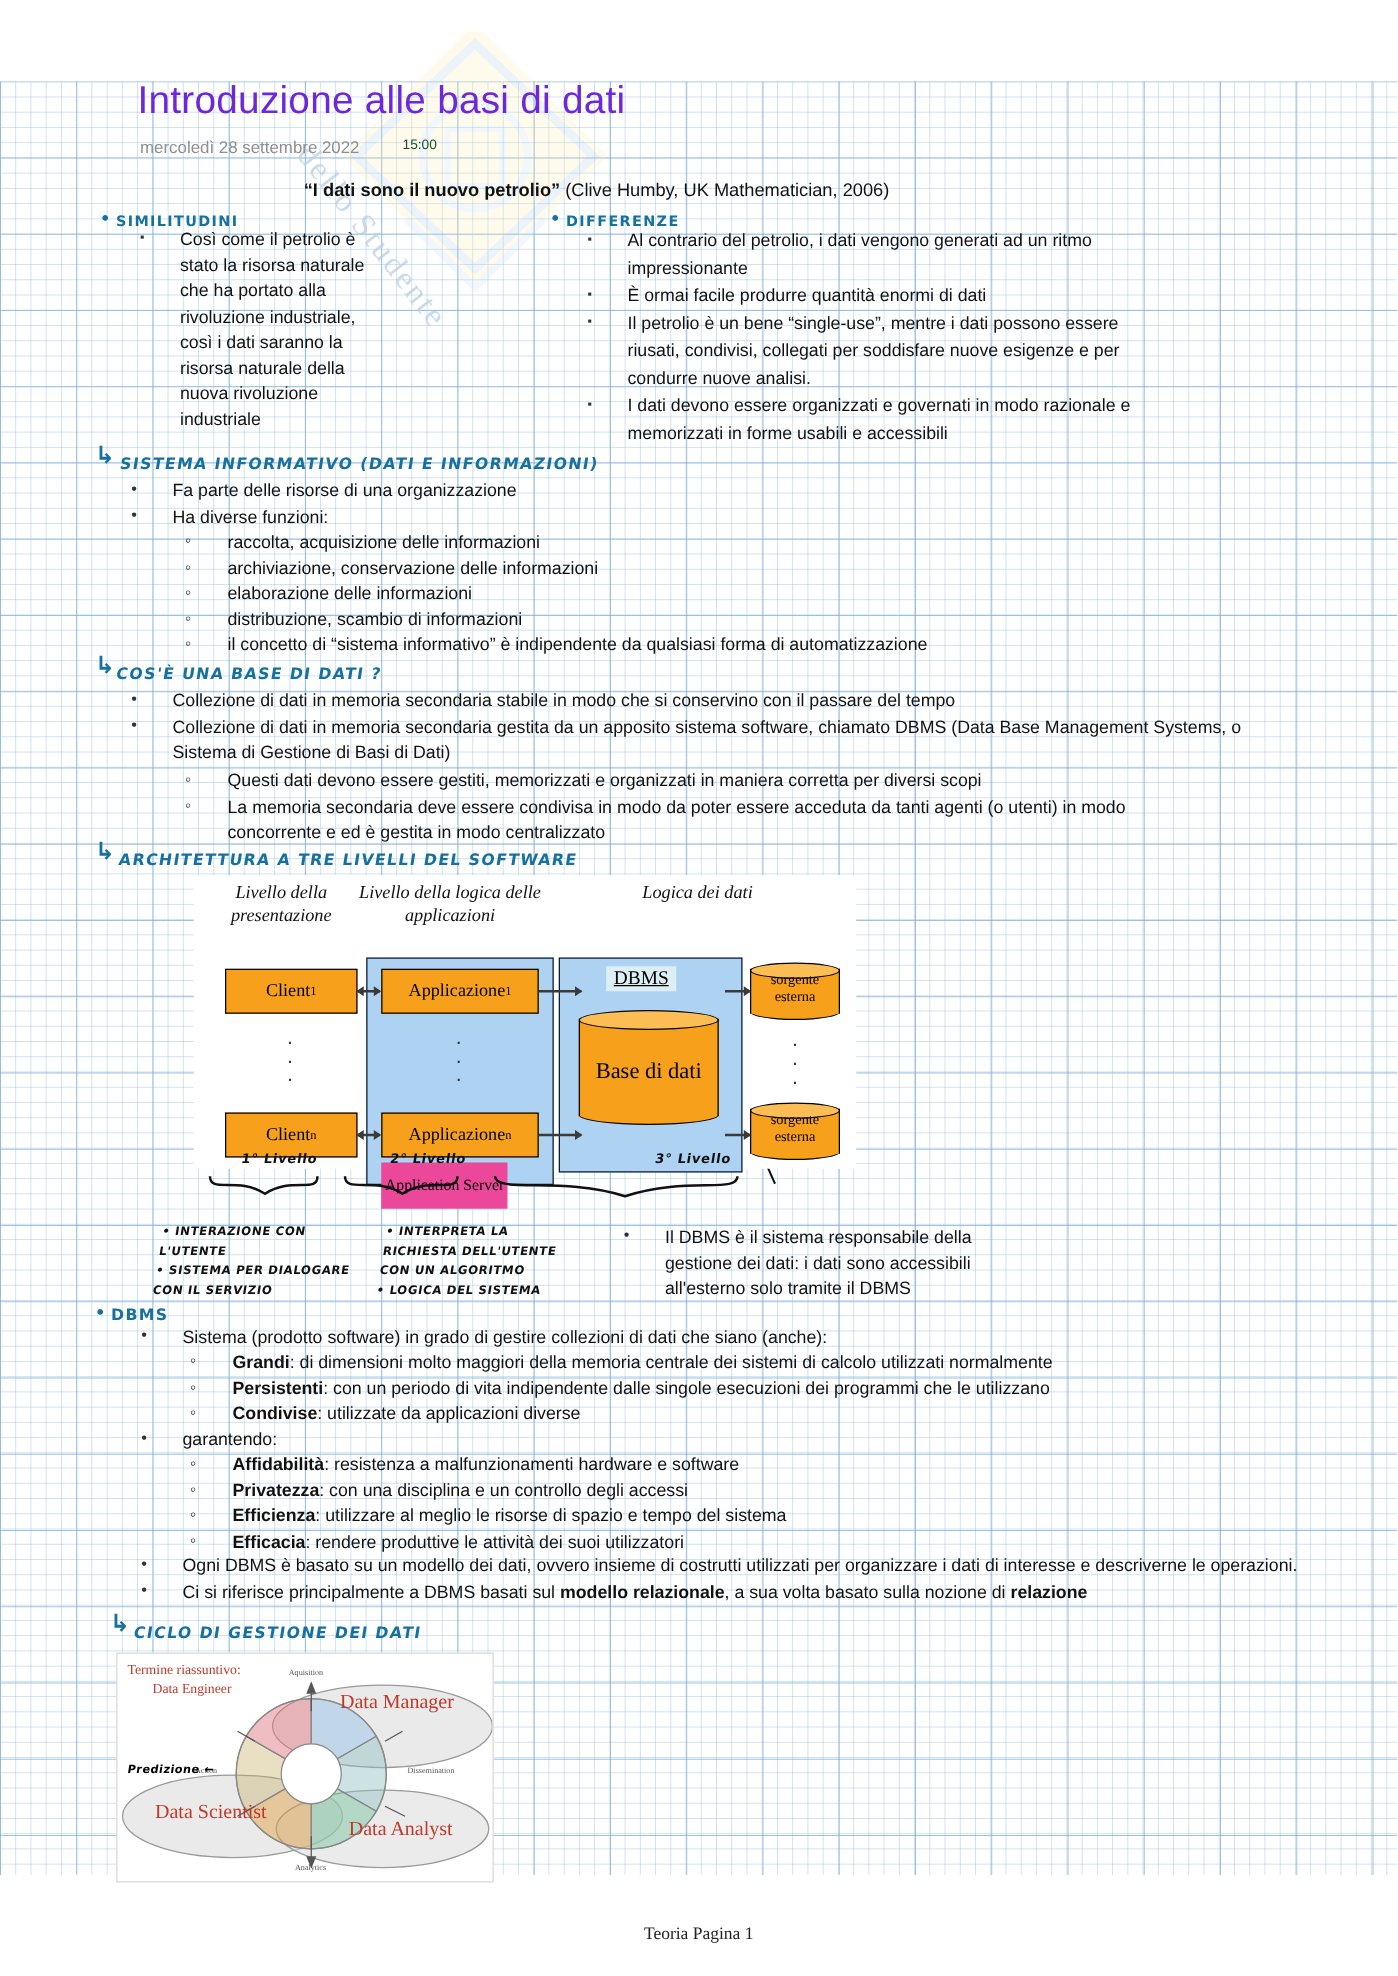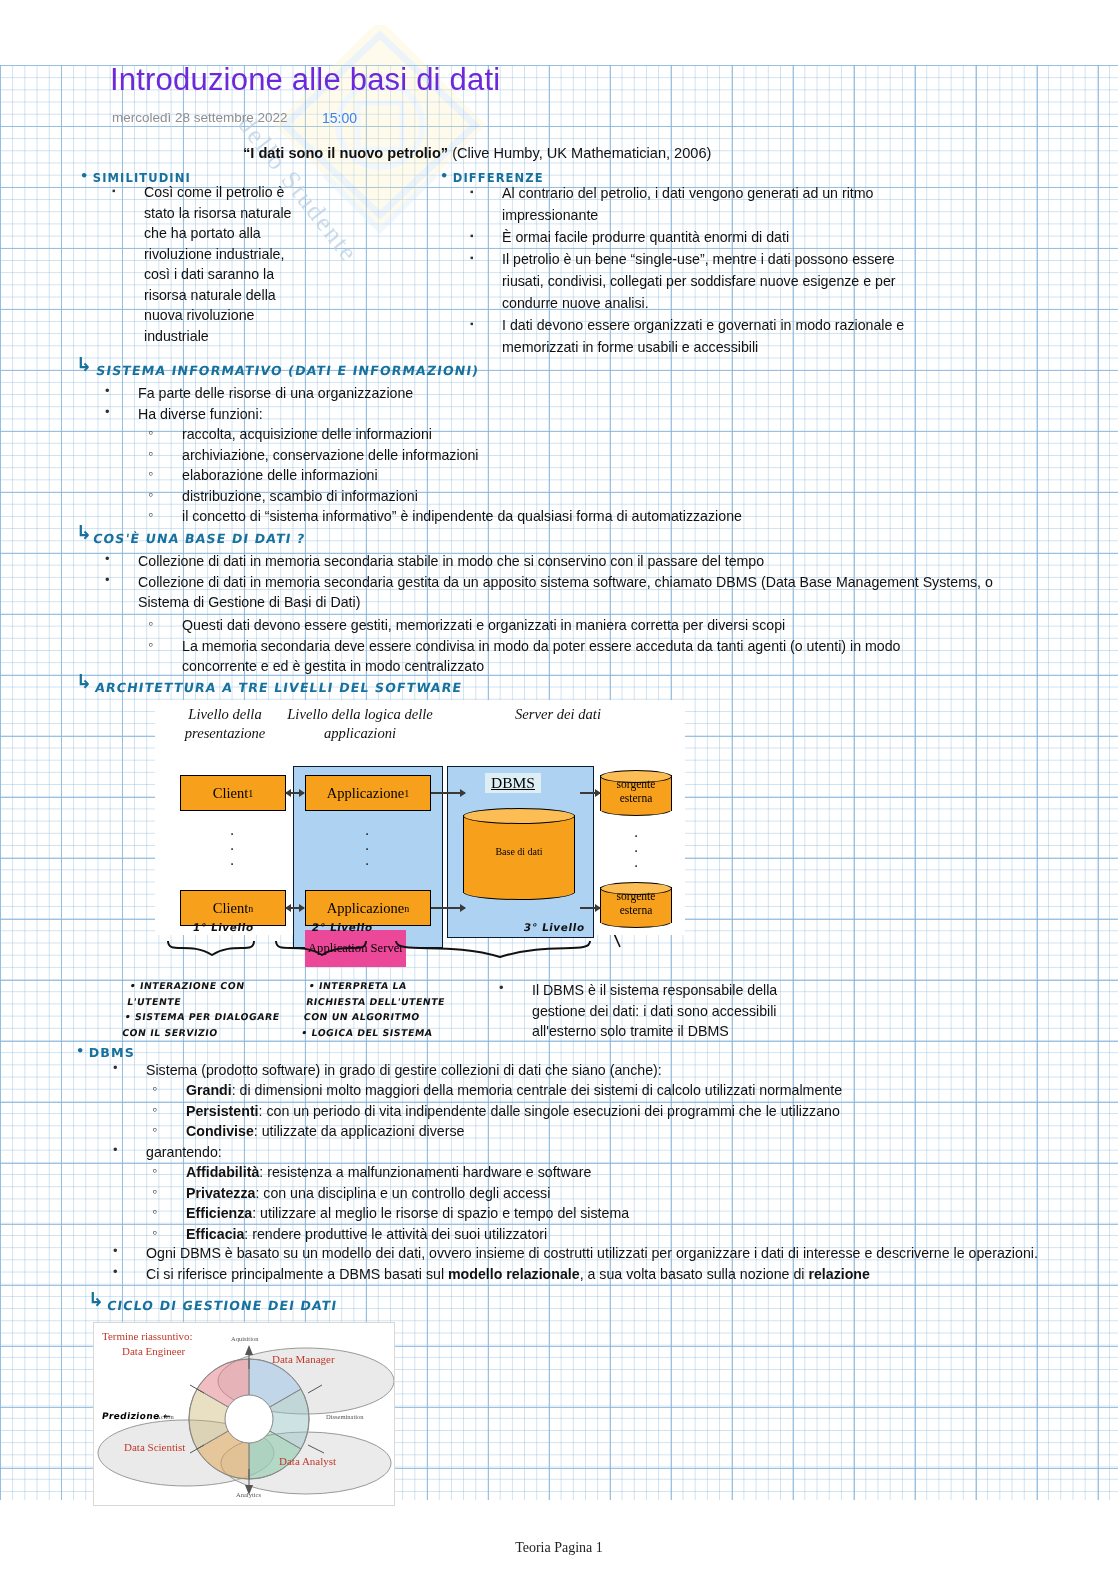--- a/index.html
+++ b/index.html
@@ -26,21 +26,21 @@
     position:absolute;left:255px;top:110px;
     font-family:"Liberation Serif",serif;font-size:26px;color:#b9cfe2;opacity:.75;
     transform:rotate(52deg);transform-origin:left top;letter-spacing:2px;white-space:nowrap;
   }
 
   
   #content{position:absolute;left:0;top:0;width:1118px;height:1581px;}
 
   .title{position:absolute;left:110px;top:62px;font-size:31px;color:#6d28d9;font-weight:400;letter-spacing:.2px;}
   .subtitle{position:absolute;left:112px;top:110px;font-size:13.5px;color:#8e8e8e;}
-  .subtime{position:absolute;left:322px;top:110px;font-size:14px;color:#3b82f6;}
+  .subtime{position:absolute;left:322px;top:110px;font-size:11px;color:#14532d;}
 
   .quote{position:absolute;left:243px;top:145px;font-size:14.6px;color:#111;}
   .quote b{font-weight:700;}
 
   
   .hw{
     font-family:"DejaVu Sans",sans-serif;color:#17719e;font-weight:700;
     font-size:11.5px;letter-spacing:1.1px;text-transform:uppercase;
     transform:skewX(-9deg);transform-origin:left bottom;white-space:nowrap;
   }
@@ -75,21 +75,21 @@
   .arrow{position:absolute;height:1.5px;background:#3a3a3a;}
   .arrow:after{content:"";position:absolute;right:-1px;top:-3px;border-left:6px solid #3a3a3a;border-top:4px solid transparent;border-bottom:4px solid transparent;}
   .arrow.left:before{content:"";position:absolute;left:-1px;top:-3px;border-right:6px solid #3a3a3a;border-top:4px solid transparent;border-bottom:4px solid transparent;}
   .lvl-lbl{position:absolute;font-family:"DejaVu Sans",sans-serif;color:#111;font-weight:700;font-size:10.5px;letter-spacing:.6px;transform:skewX(-9deg);}
   .hwnote{position:absolute;font-family:"DejaVu Sans",sans-serif;color:#111;font-weight:700;font-size:9.4px;letter-spacing:.5px;line-height:15.5px;text-transform:uppercase;transform:skewX(-9deg);}
 
   
   #lifecycle{position:absolute;left:93px;top:1322px;width:300px;height:182px;background:#fff;border:1px solid #d8d8d8;overflow:hidden;}
   .lc-red{position:absolute;font-family:"Liberation Serif",serif;color:#c0392b;font-size:11px;line-height:15px;}
   .lc-lbl{position:absolute;font-family:"Liberation Serif",serif;color:#555;font-size:6.5px;}
-  .lc-role{position:absolute;font-family:"Liberation Serif",serif;color:#c0392b;font-size:11px;}
+  .lc-role{position:absolute;font-family:"Liberation Serif",serif;color:#c0392b;font-size:16px;}
   .lc-hand{position:absolute;font-family:"DejaVu Sans",sans-serif;color:#000;font-weight:700;font-size:9px;letter-spacing:.4px;transform:skewX(-9deg);}
 
   .footer{position:absolute;left:0;top:1540px;width:1118px;text-align:center;font-family:"Liberation Serif",serif;font-size:14px;color:#222;}
 </style>
 </head>
 <body>
 
 <div id="grid-bg"></div>
 <div id="page-white-overlay"></div>
 <div id="bottom-white"></div>
@@ -171,21 +171,21 @@
     </ul>
   </div>
 
   <div class="arrow-hook" style="left:76px;top:672px;">↳</div>
   <div class="hw hw-big" style="position:absolute;left:94px;top:680px;">Architettura a tre livelli del software</div>
 
   <div id="diagram">
 
     <div class="dg-head" style="left:10px;top:5px;width:120px;">Livello della presentazione</div>
     <div class="dg-head" style="left:130px;top:5px;width:150px;">Livello della logica delle applicazioni</div>
-    <div class="dg-head" style="left:355px;top:5px;width:96px;">Server dei dati</div>
+    <div class="dg-head" style="left:355px;top:5px;width:96px;">Logica dei dati</div>
 
     <div class="panel" style="left:138px;top:66px;width:148px;height:180px;"></div>
     <div class="panel" style="left:292px;top:66px;width:145px;height:170px;"></div>
 
     <div class="obox" style="left:25px;top:75px;width:104px;height:34px;">
       <span>Client</span>
         <sub>1</sub>
     </div>
     <div class="obox" style="left:25px;top:190px;width:104px;height:34px;">
       <span>Client</span>
@@ -199,21 +199,21 @@
     <div class="obox" style="left:150px;top:190px;width:124px;height:34px;">
       <span>Applicazione</span>
         <sub>n</sub>
     </div>
 
     <div class="dbms-lbl" style="left:330px;top:73px;">DBMS</div>
     <div class="cyl" style="left:308px;top:108px;width:112px;height:92px;">
       <div class="bot" style="bottom:0;"></div>
       <div class="body" style="top:7px;bottom:7px;"></div>
       <div class="top" style="top:0;"></div>
-      <div class="lbl" style="top:38px;font-size:10px;">Base di dati</div>
+      <div class="lbl" style="top:38px;font-size:18px;">Base di dati</div>
     </div>
 
     <div class="cyl" style="left:445px;top:70px;width:72px;height:46px;">
       <div class="bot" style="bottom:0;height:11px;"></div>
       <div class="body" style="top:5px;bottom:5px;"></div>
       <div class="top" style="top:0;height:11px;"></div>
       <div class="lbl" style="top:7px;font-size:11.5px;line-height:14px;">sorgente esterna</div>
     </div>
     <div class="cyl" style="left:445px;top:182px;width:72px;height:46px;">
       <div class="bot" style="bottom:0;height:11px;"></div>

